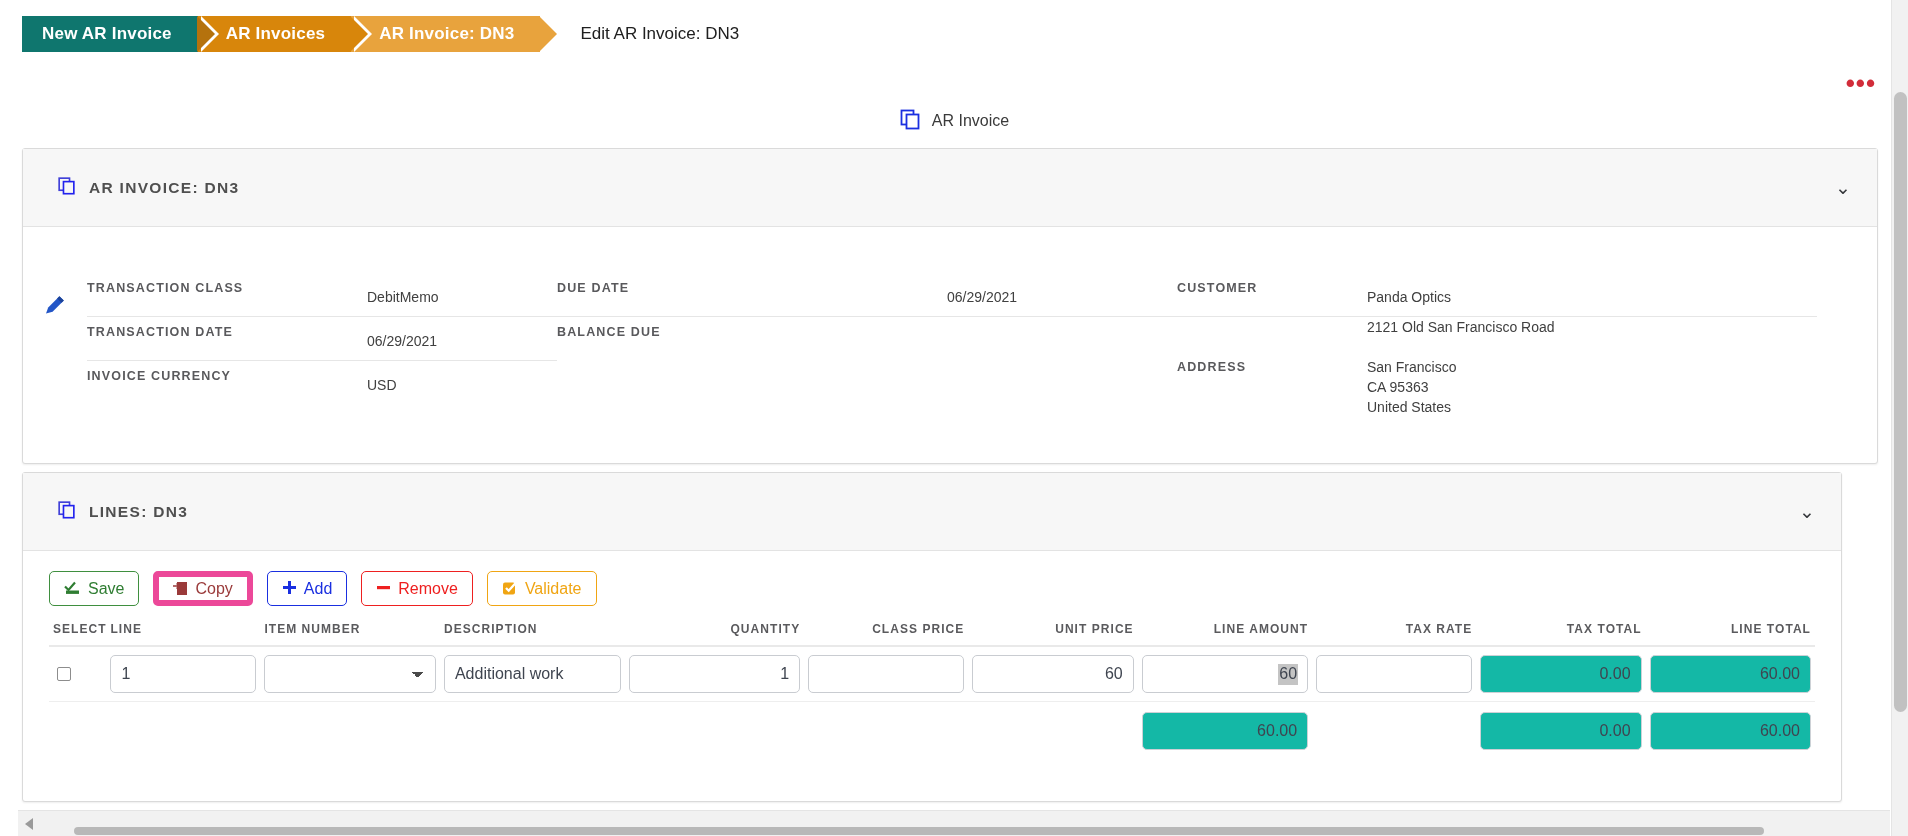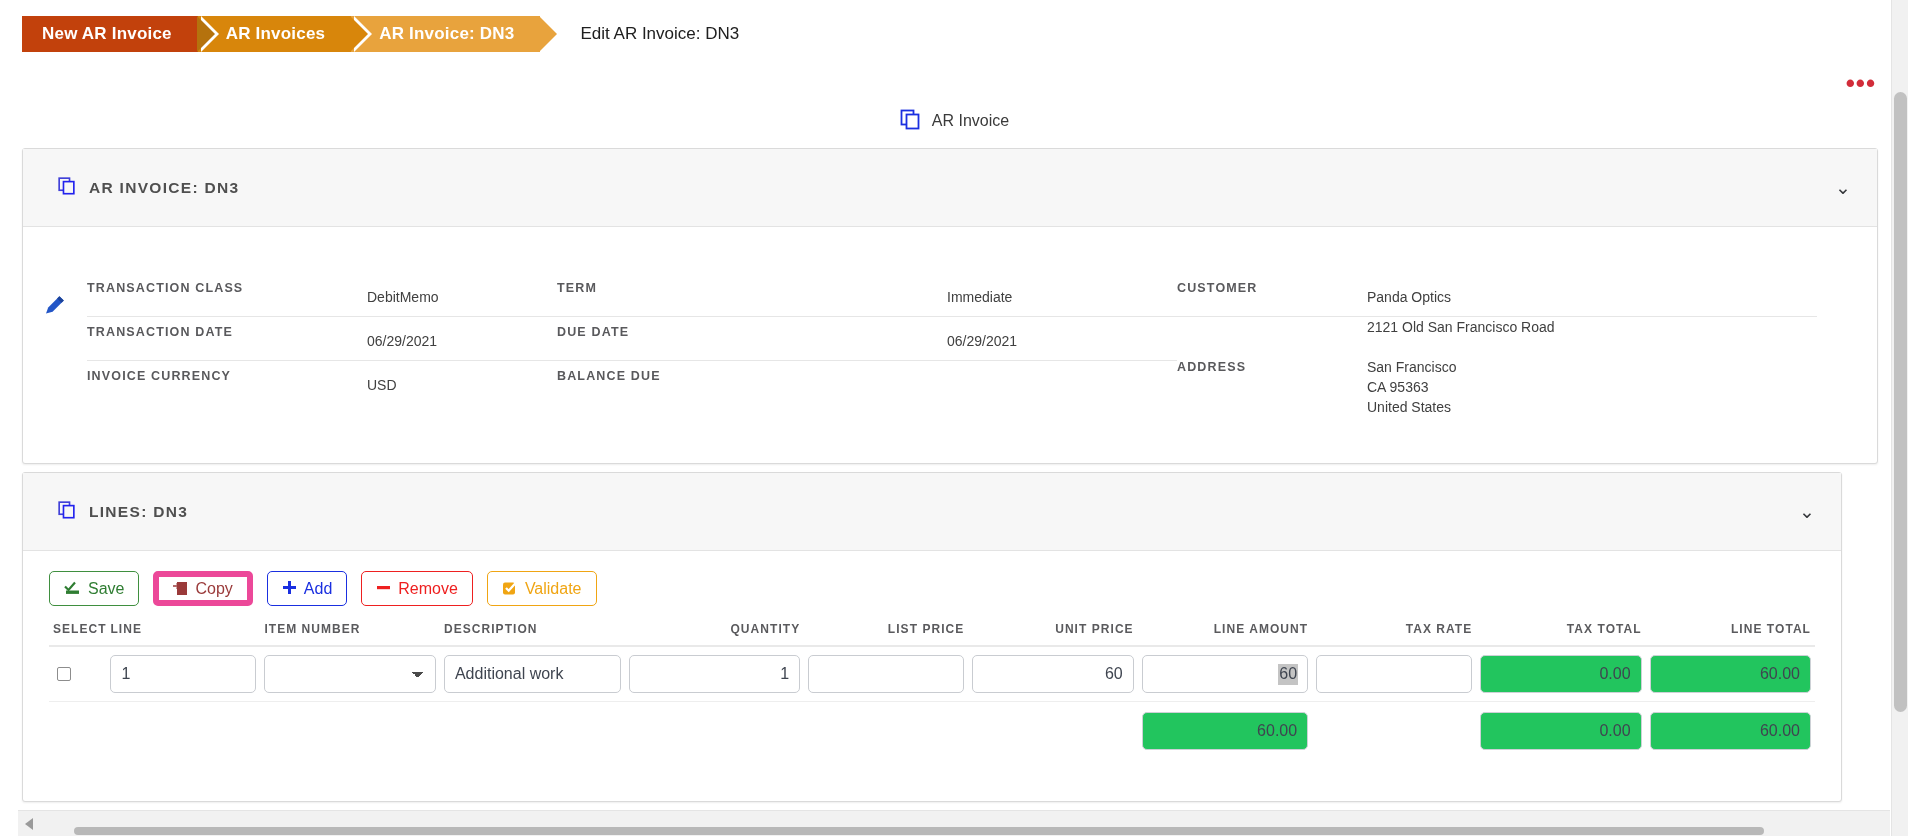--- a/index.html
+++ b/index.html
@@ -39,21 +39,21 @@
   }
   .crumb::before {
     content: "";
     position: absolute; right: -21px; top: 0;
     width: 0; height: 0;
     border-top: 18px solid transparent;
     border-bottom: 18px solid transparent;
     border-left: 18px solid #ffffff;
     z-index: 2;
   }
-  .crumb-1 { --c:#b5720d; background:#c2410c; z-index:9; }
+  .crumb-1 { --c:#b5720d; background:#0f766e; z-index:9; }
   .crumb-2 { --c:#d8860b; background:#d8860b; z-index:8; padding-left:28px; }
   .crumb-3 { --c:#e8a33d; background:#e8a33d; z-index:7; padding-left:28px; }
   .crumb-title {
     display: flex; align-items: center;
     height: 36px;
     margin-left: 40px;
     color: #202020;
     font-size: 17px;
     font-weight: 400;
     white-space: nowrap;
@@ -217,21 +217,21 @@
     border: 1px solid #c9ccd1;
     border-radius: 5px;
     background: #ffffff;
     color: #3f4550;
     font-family: "Liberation Sans", sans-serif;
     font-size: 16px;
     padding: 0 10px;
     outline: none;
   }
   .fld.ro {
-    background: #22c55e;
+    background: #14b8a6;
     border-color: #cdd1d6;
   }
   .fld.right { text-align: right; }
   .fld.sel {
     background: #ffffff;
   }
   .sel-wrap { position: relative; }
   .sel-wrap .hl {
     position: absolute;
     right: 10px; top: 9px;
@@ -358,24 +358,20 @@
         <div class="flabel">TRANSACTION DATE</div>
         <div class="fvalue">06/29/2021</div>
       </div>
       <div class="frow">
         <div class="flabel">INVOICE CURRENCY</div>
         <div class="fvalue">USD</div>
       </div>
     </div>
 
     <div class="fcol" id="fcol-2">
-      <div class="frow">
-        <div class="flabel">TERM</div>
-        <div class="fvalue">Immediate</div>
-      </div>
       <div class="frow">
         <div class="flabel">DUE DATE</div>
         <div class="fvalue">06/29/2021</div>
       </div>
       <div class="frow">
         <div class="flabel">BALANCE DUE</div>
         <div class="fvalue"></div>
       </div>
     </div>
 
@@ -469,21 +465,21 @@
           <col class="cw-tt">
           <col class="cw-lt">
       </colgroup>
       <thead>
         <tr>
           <th class="l">SELECT</th>
           <th class="l">LINE</th>
           <th class="l">ITEM NUMBER</th>
           <th class="l">DESCRIPTION</th>
           <th class="r">QUANTITY</th>
-          <th class="r">LIST PRICE</th>
+          <th class="r">CLASS PRICE</th>
           <th class="r">UNIT PRICE</th>
           <th class="r">LINE AMOUNT</th>
           <th class="r">TAX RATE</th>
           <th class="r">TAX TOTAL</th>
           <th class="r">LINE TOTAL</th>
         </tr>
       </thead>
       <tbody>
         <tr class="row-line">
           <td>

